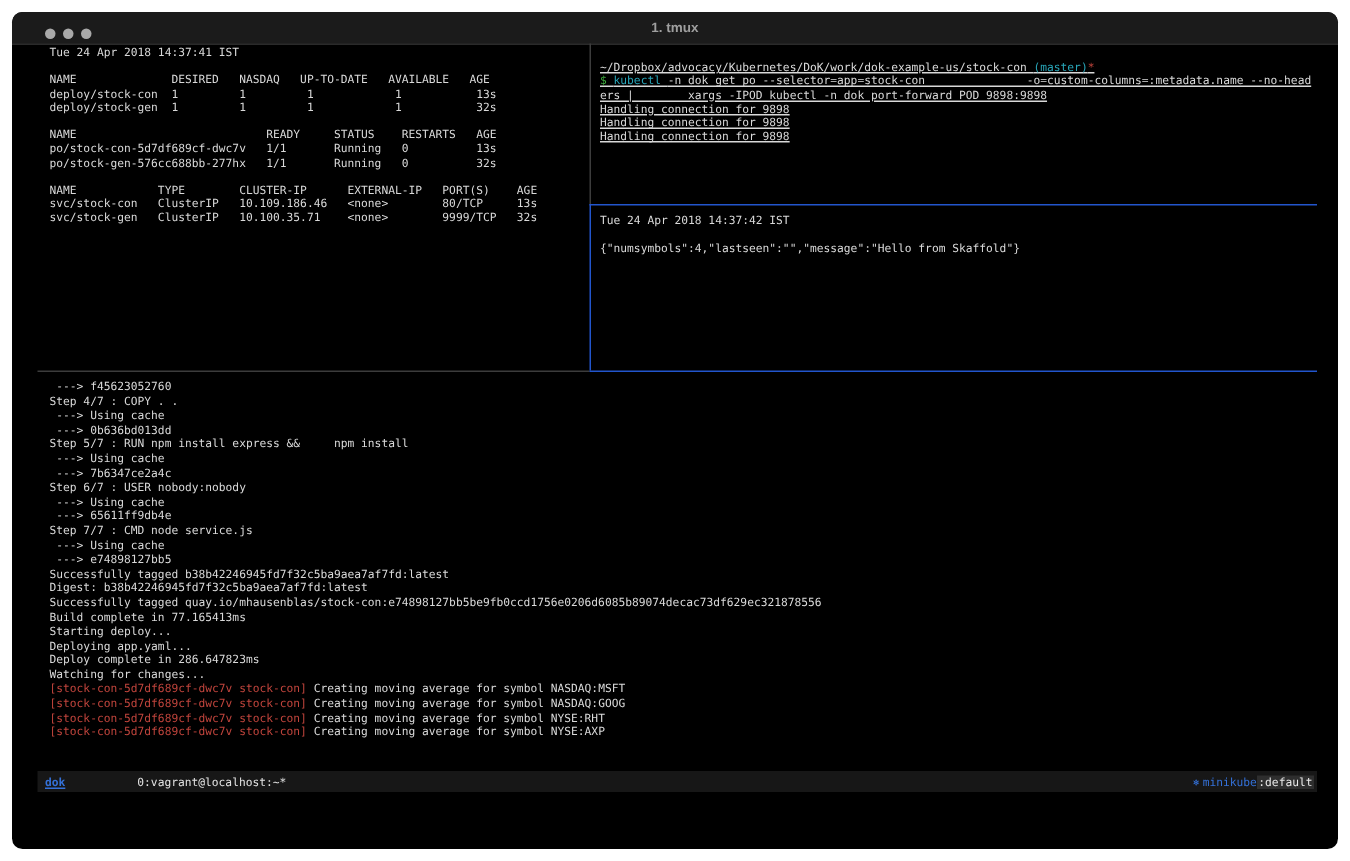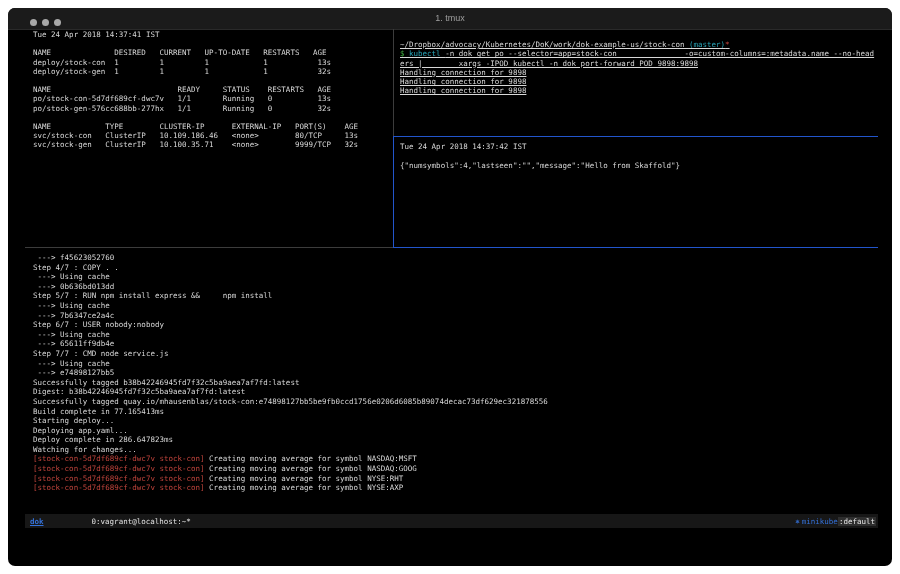--- a/index.html
+++ b/index.html
@@ -19,21 +19,21 @@
     position: absolute; left: 0; top: 0; right: 0; height: 21px;
     background: #1b1b1b;
     border-bottom: 1px solid #2a2a2a;
   }
   .dots { position: absolute; left: 22px; top: 11px; display: flex; gap: 5px; }
   .dot { width: 7px; height: 7px; border-radius: 50%; background: #a9a9a9; }
   .wtitle {
     position: absolute; left: 0; right: 0; top: 5px;
     text-align: center;
     font-family: "Liberation Sans", sans-serif;
-    font-size: 9px; font-weight: 400; color: #9f9f9f;
+    font-size: 9px; font-weight: 700; color: #9f9f9f;
   }
   .pane {
     position: absolute;
     color: var(--fg);
     font-size: 7.5px;
     overflow: hidden;
   }
   .tline { white-space: pre; }
   .pane-top-left   { left: 17px;  top: 19px;  width: 368px; height: 218px; padding: 3px 0 0 8px; line-height: 9.2px; }
   .pane-top-right  { left: 386px; top: 21px;  width: 484px; height: 107px; padding: 11px 0 0 6px; line-height: 9.3px; text-decoration: underline; }
@@ -70,21 +70,21 @@
       <span class="dot"></span>
       <span class="dot"></span>
       <span class="dot"></span>
     </div>
     <div class="wtitle">1. tmux</div>
   </div>
 
   <div class="pane pane-top-left">
       <div class="tline"><span>Tue 24 Apr 2018 14:37:41 IST</span></div>
       <div class="tline">&nbsp;</div>
-      <div class="tline"><span>NAME              DESIRED   CURRENT   UP-TO-DATE   RESTARTS   AGE</span></div>
+      <div class="tline"><span>NAME              DESIRED   NASDAQ   UP-TO-DATE   AVAILABLE   AGE</span></div>
       <div class="tline"><span>deploy/stock-con  1         1         1            1           13s</span></div>
       <div class="tline"><span>deploy/stock-gen  1         1         1            1           32s</span></div>
       <div class="tline">&nbsp;</div>
       <div class="tline"><span>NAME                            READY     STATUS    RESTARTS   AGE</span></div>
       <div class="tline"><span>po/stock-con-5d7df689cf-dwc7v   1/1       Running   0          13s</span></div>
       <div class="tline"><span>po/stock-gen-576cc688bb-277hx   1/1       Running   0          32s</span></div>
       <div class="tline">&nbsp;</div>
       <div class="tline"><span>NAME            TYPE        CLUSTER-IP      EXTERNAL-IP   PORT(S)    AGE</span></div>
       <div class="tline"><span>svc/stock-con   ClusterIP   10.109.186.46   &lt;none&gt;        80/TCP     13s</span></div>
       <div class="tline"><span>svc/stock-gen   ClusterIP   10.100.35.71    &lt;none&gt;        9999/TCP   32s</span></div>

